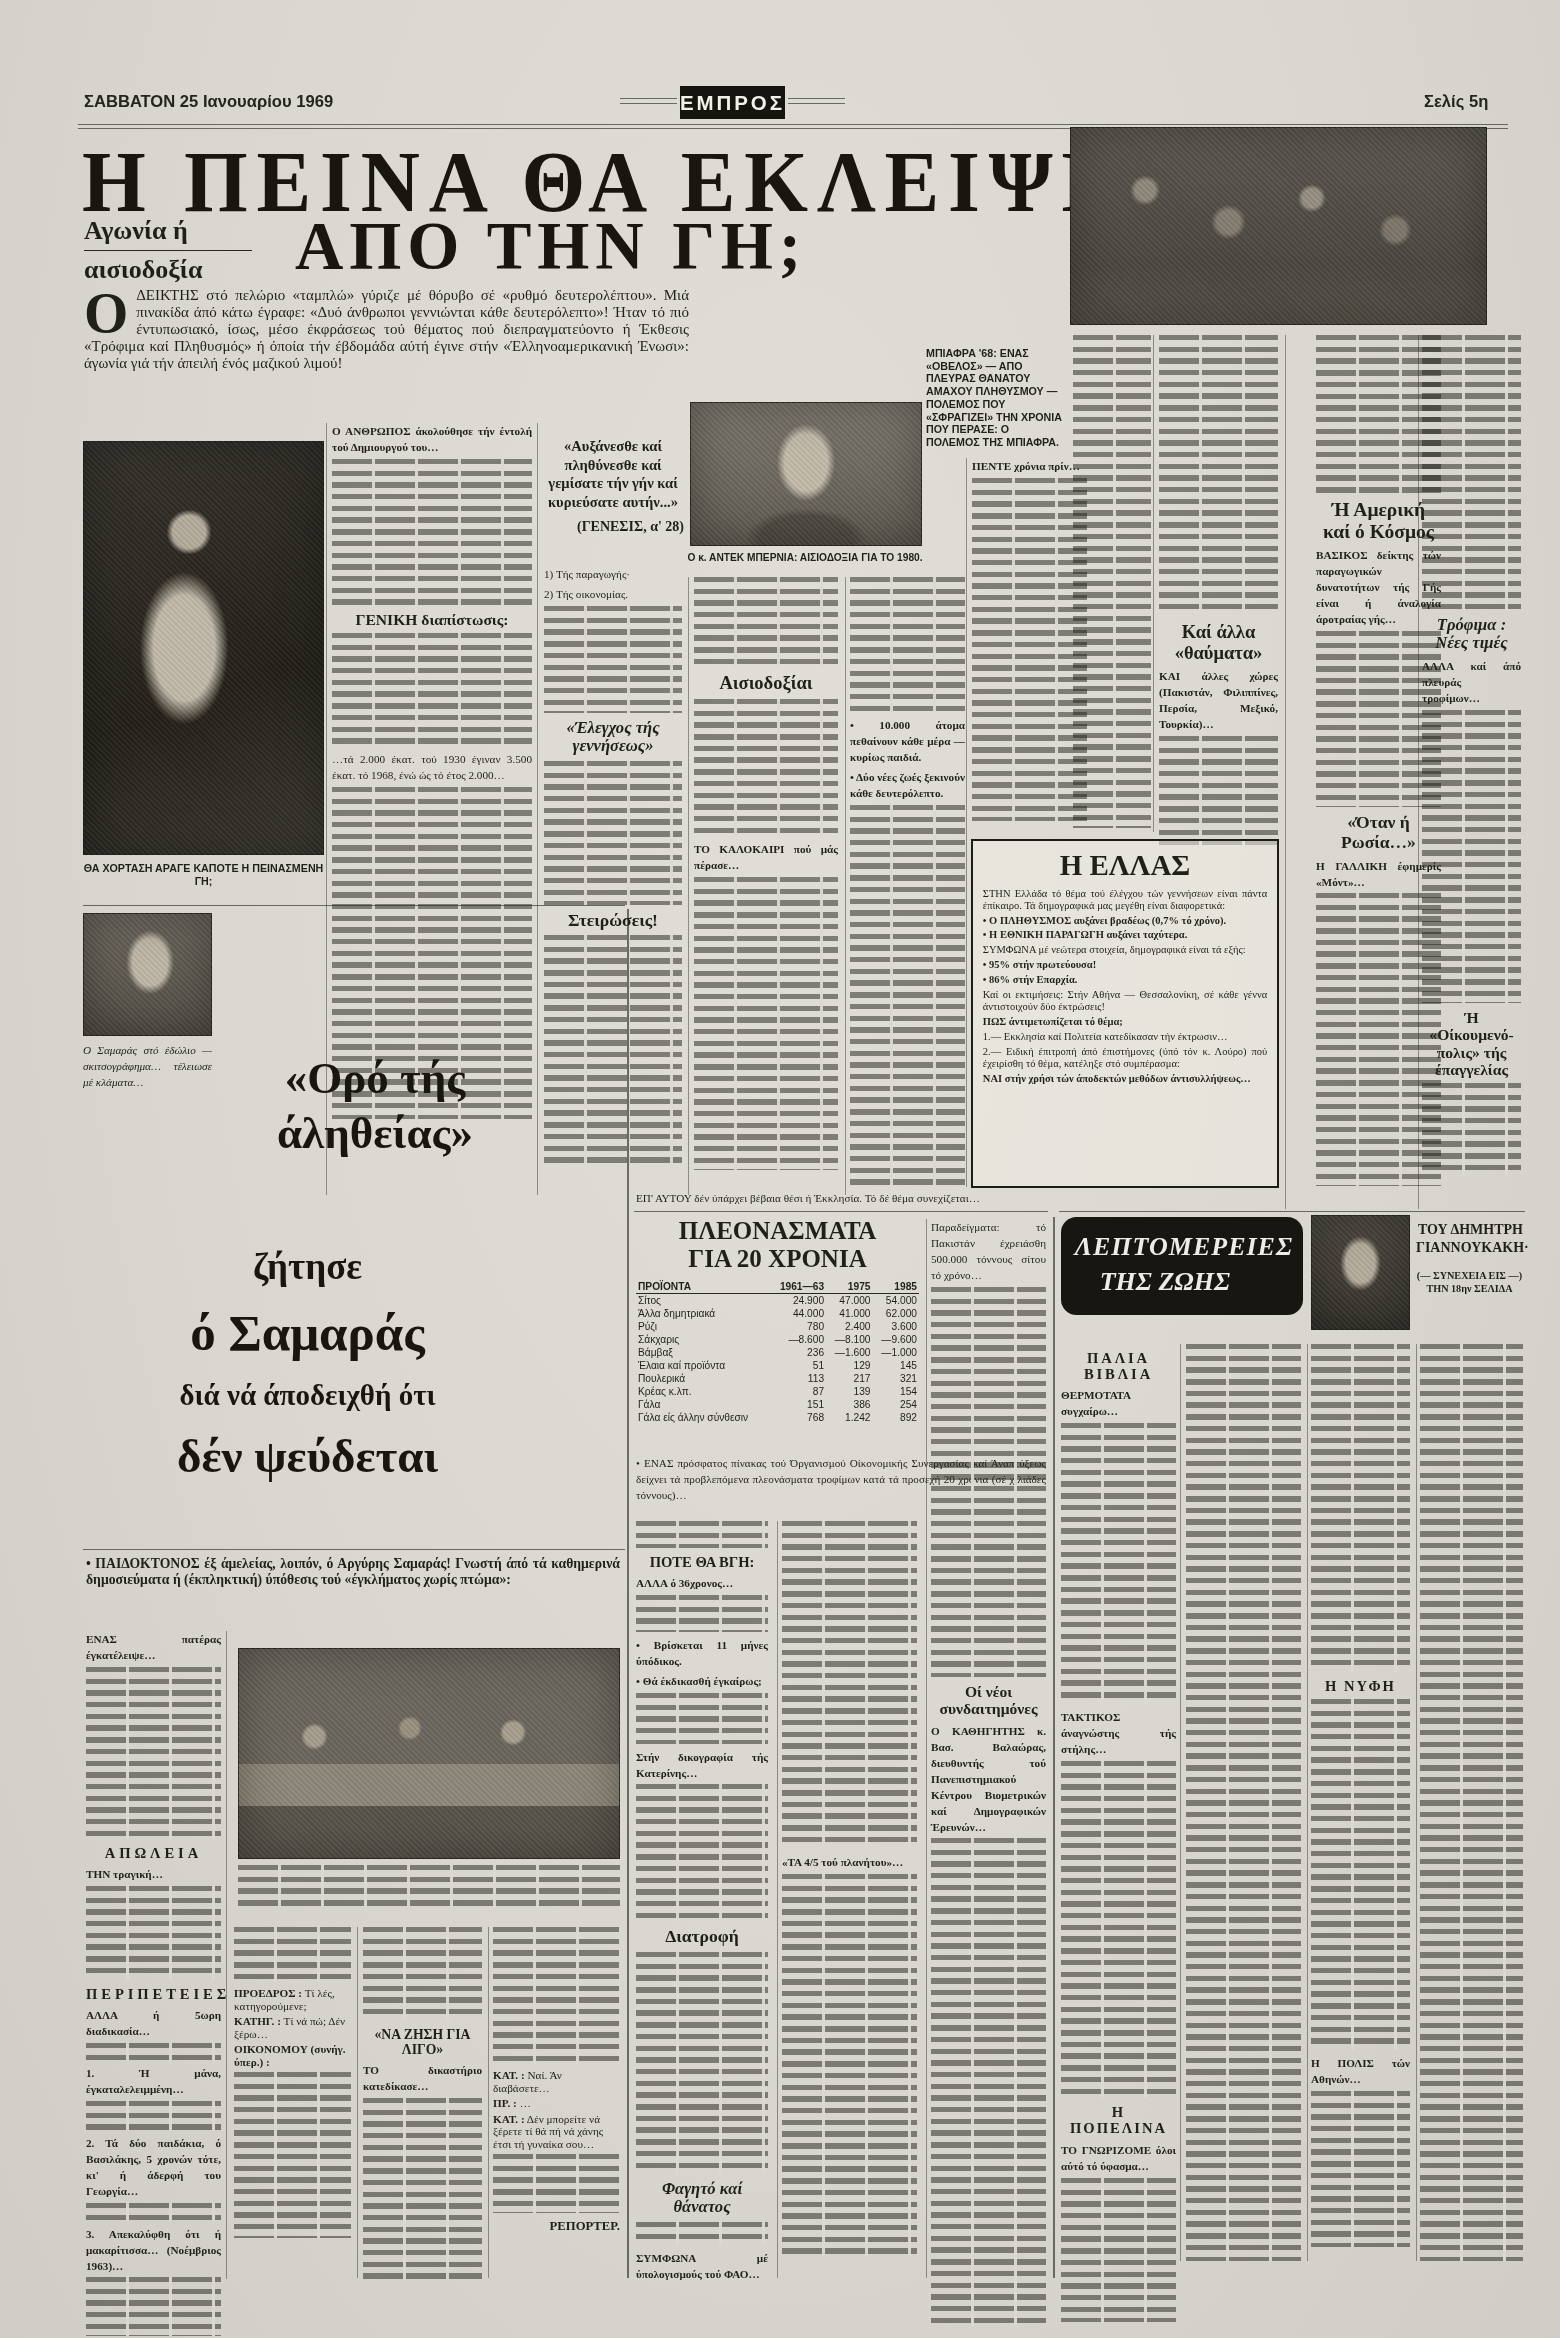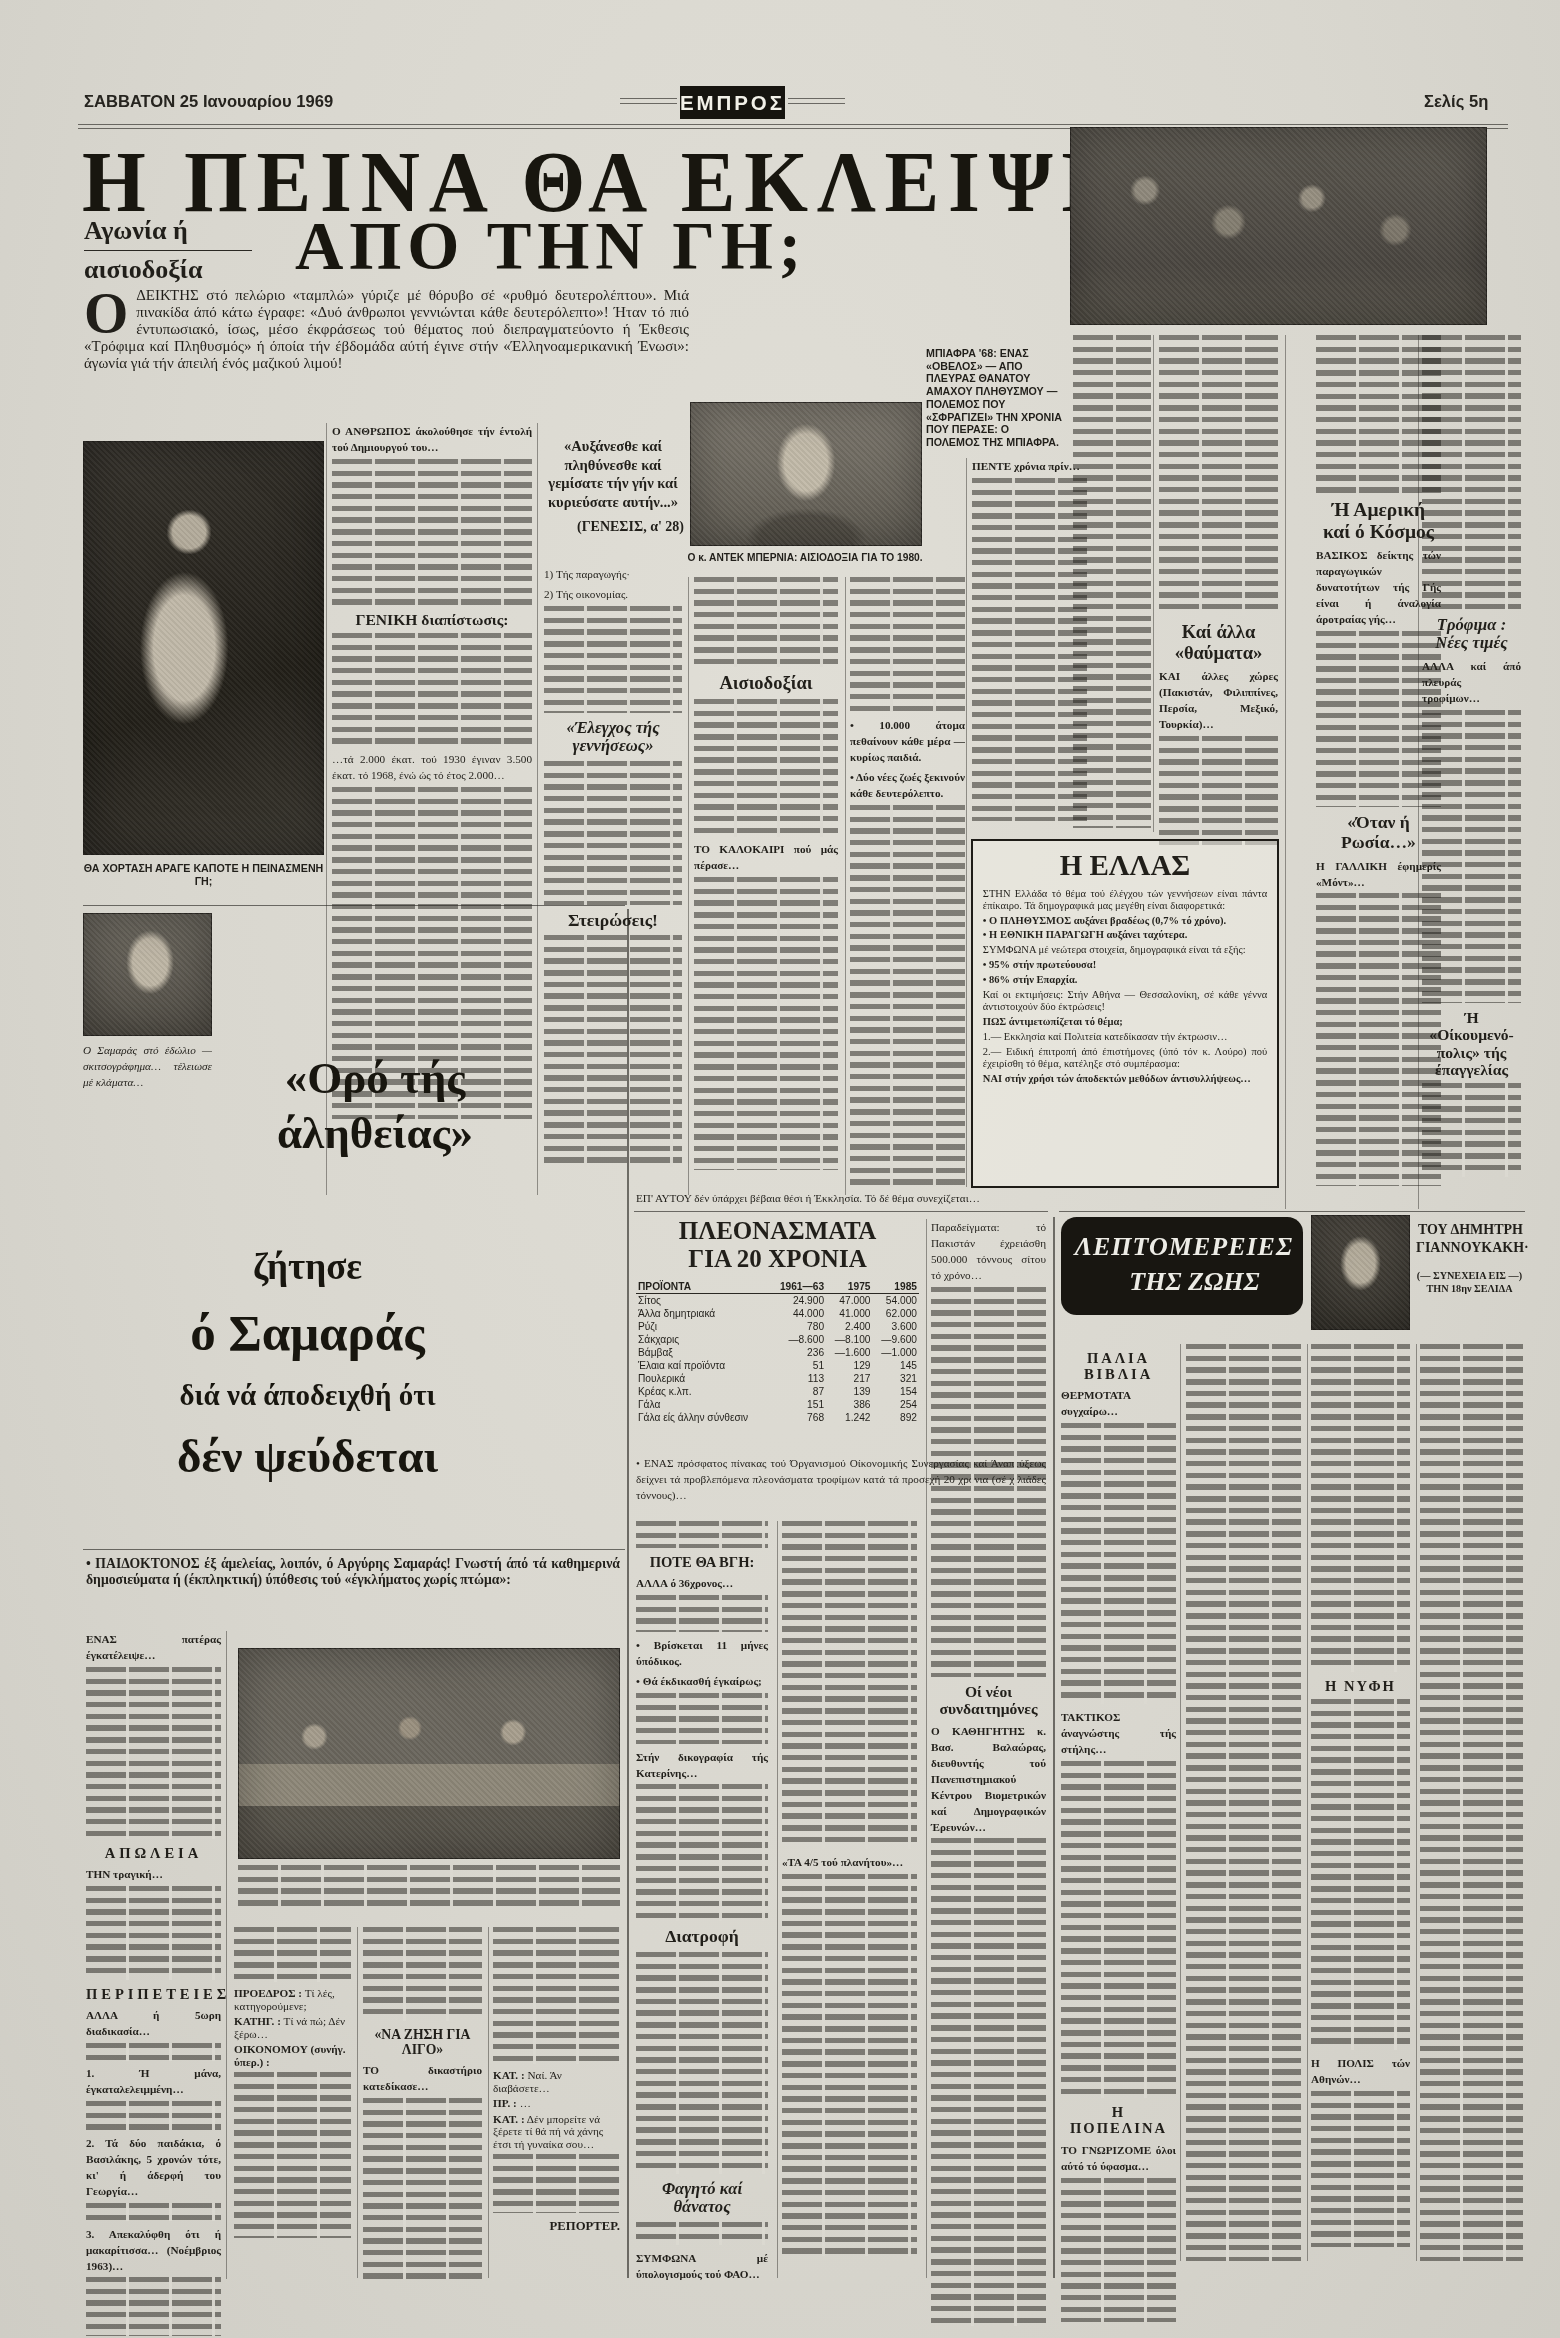--- a/index.html
+++ b/index.html
@@ -44,21 +44,21 @@
   .htitle{font-size:29px;font-weight:700;text-align:center;margin:0 0 5.9px;}
   .hp{font-size:10.5px;line-height:12px;margin:0 0 2.9px;text-align:justify;}
   .hb{font-weight:700;}
   .surtable{width:100%;border-collapse:collapse;font-family:"Liberation Sans",sans-serif;font-size:10.2px;}
   .surtable th{font-weight:700;border-bottom:1px solid #2a2823;padding:1px 2px;}
   .surtable td{padding:1px 2px;}
   .surtable .num{text-align:right;}
   .surtable .lbl{text-align:left;}
   .samhead{font-weight:700;text-align:center;color:#18160f;}
   .gbox{background:#181611;color:#edece6;border-radius:15.6px;padding:11.7px 13.7px;box-sizing:border-box;
-        font-style:italic;font-weight:700;text-align:center;}
+        font-style:italic;font-weight:700;}
   .gbox .l1{font-size:26px;line-height:35px;letter-spacing:1px;}
   .gbox .l2{font-size:26px;line-height:35px;margin-left:25px;}
   .byl{font-weight:700;font-size:14px;line-height:17.6px;text-align:center;}
   .cont{font-weight:700;font-size:10.2px;line-height:12.7px;text-align:center;}
   .rep{font-weight:700;font-size:12.7px;text-align:right;margin-top:5.9px;}
 </style>
 </head>
 <body>
 
 <div id="page">

